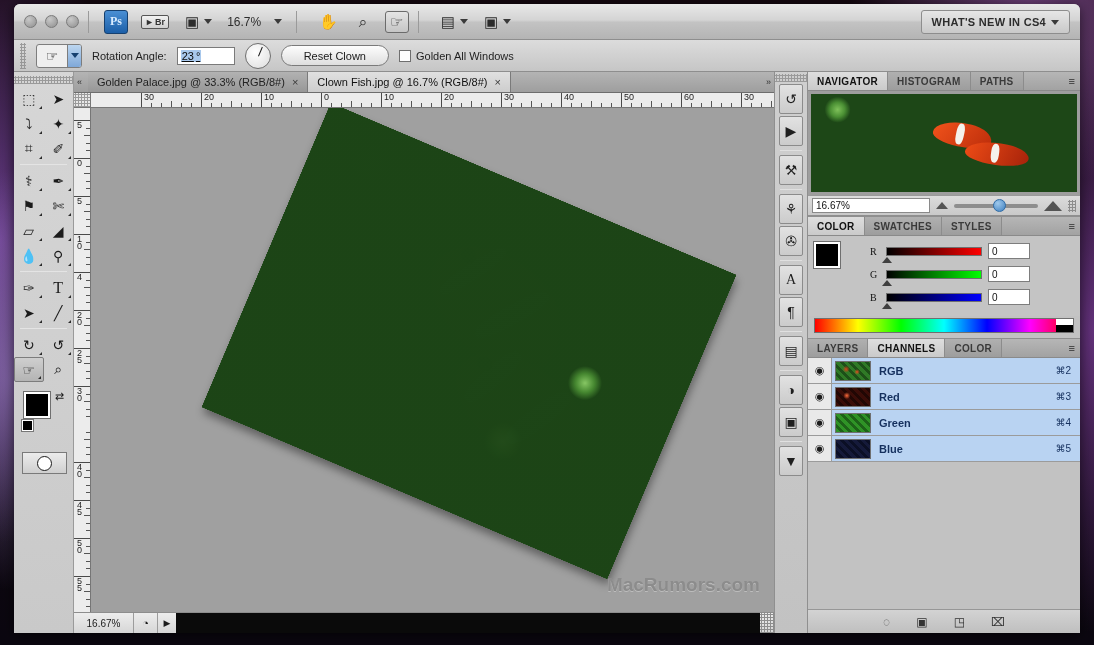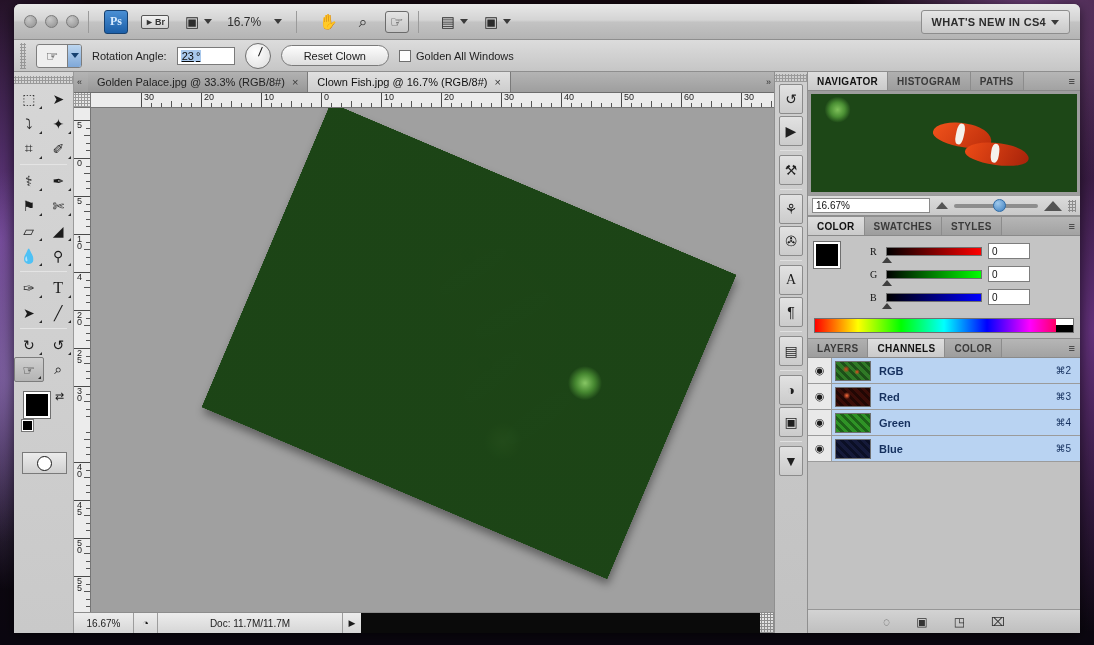--- a/index.html
+++ b/index.html
@@ -818,26 +818,26 @@
             <div class="b2"></div>
             <div class="eye"></div>
           </div>
           <div class="fish2">
             <div class="b1"></div>
             <div class="b2"></div>
             <div class="eye"></div>
           </div>
           <div class="overlay"></div>
         </div>
+        <div id="watermark">MacRumors.com</div>
       </div>
 
       <div id="statusbar">
         <div class="cell" id="sb-zoom">16.67%</div>
         <div class="cell" id="sb-icon">◔</div>
-        <div class="cell" id="sb-doc">Doc: 11.7M/11.7M</div>
         <div class="cell" id="sb-arrow">▶</div>
         <div id="sb-rest"></div>
         <div id="sb-resize"></div>
       </div>
     </div>
 
     <div id="iconrail">
       <div class="rgrip"></div>
       <div class="railbtn">
           <span>↺</span>

